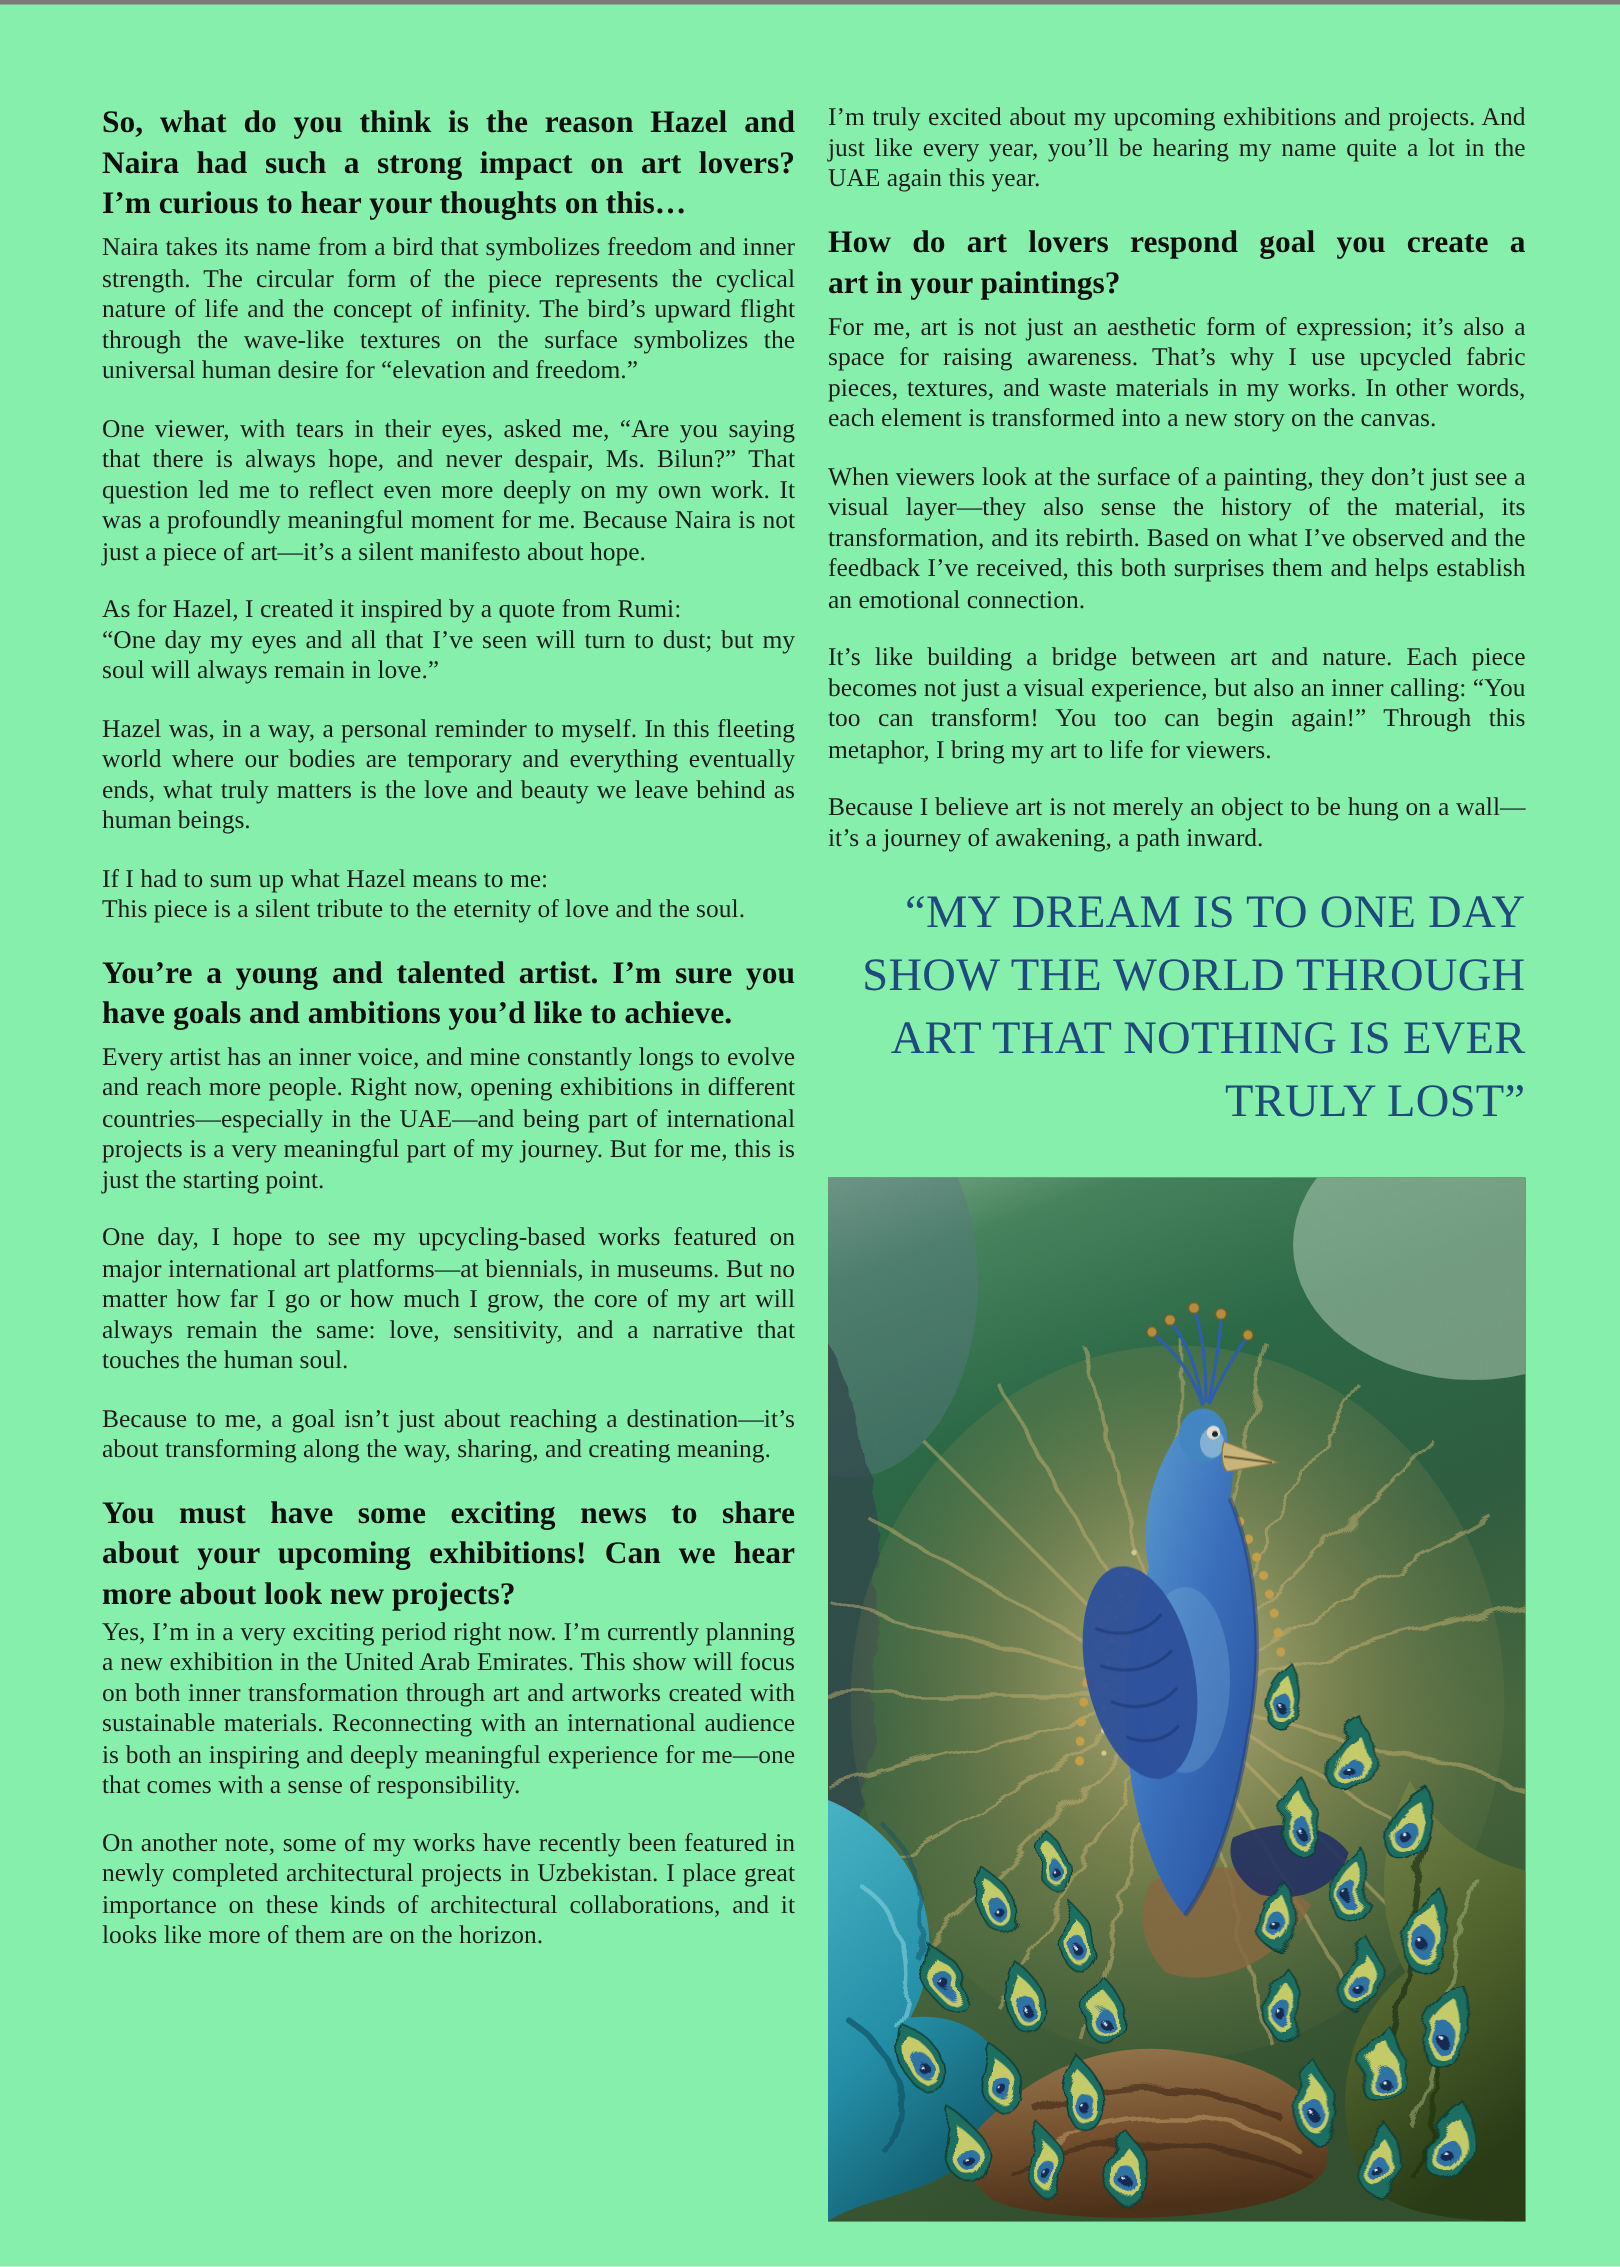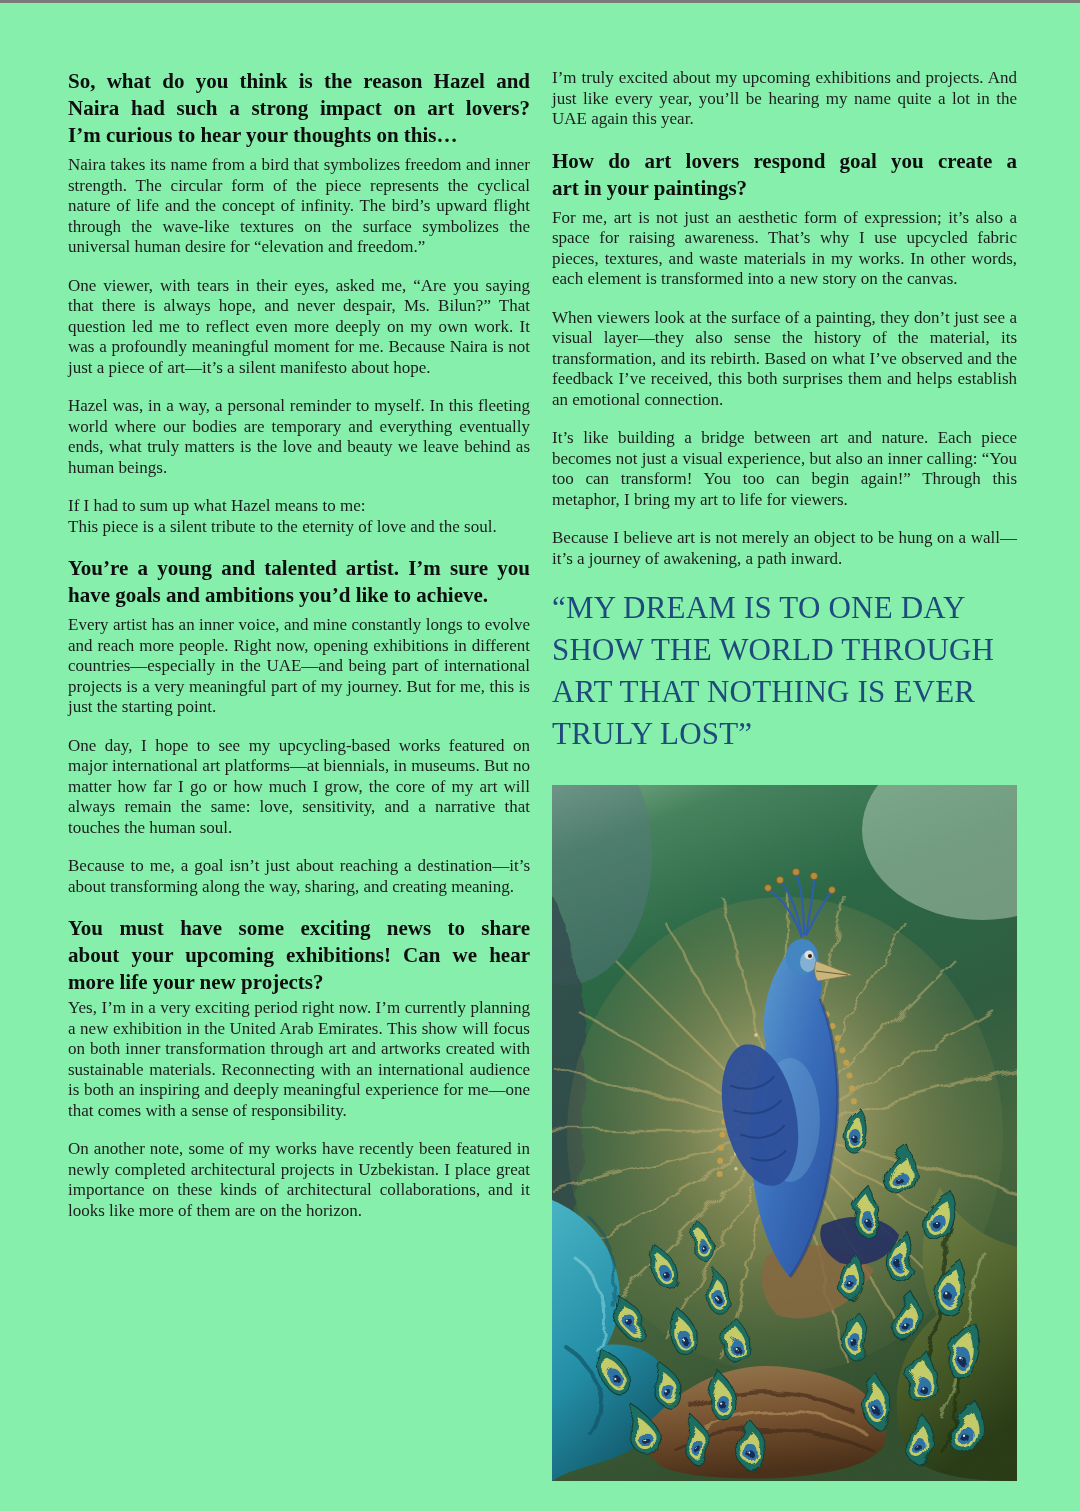--- a/index.html
+++ b/index.html
@@ -21,53 +21,55 @@
     margin:4px 0 6px 0;
   }
   .heading div{text-align:justify;text-align-last:justify;}
   .heading div:last-child{text-align-last:left;}
   .heading.first{margin-top:0;}
   .heading.tight{margin-bottom:2px;}
   .pull-quote{
     font-size:31px;line-height:42px;color:#1f4a7c;font-weight:400;
     margin:14px 0 0 0;letter-spacing:0.2px;
   }
-  .pull-quote div{text-align:left;}
+  .pull-quote div{text-align:right;}
   .artwork{
     margin-top:30px;width:465px;height:696px;overflow:hidden;background:#2f5e41;
   }
   .artwork svg{display:block;}
 </style>
 </head>
 <body>
 
 <div class="page">
 
   <div class="col col-left">
     <div class="heading first">
         <div>So, what do you think is the reason Hazel and</div>
         <div>Naira had such a strong impact on art lovers?</div>
         <div>I’m curious to hear your thoughts on this…</div>
       </div>
     <p class="body">Naira takes its name from a bird that symbolizes freedom and inner strength. The circular form of the piece represents the cyclical nature of life and the concept of infinity. The bird’s upward flight through the wave-like textures on the surface symbolizes the universal human desire for “elevation and freedom.”</p>
     <p class="body">One viewer, with tears in their eyes, asked me, “Are you saying that there is always hope, and never despair, Ms. Bilun?” That question led me to reflect even more deeply on my own work. It was a profoundly meaningful moment for me. Because Naira is not just a piece of art—it’s a silent manifesto about hope.</p>
+    <p class="body pre">As for Hazel, I created it inspired by a quote from Rumi:
+“One day my eyes and all that I’ve seen will turn to dust; but my soul will always remain in love.”</p>
     <p class="body">Hazel was, in a way, a personal reminder to myself. In this fleeting world where our bodies are temporary and everything eventually ends, what truly matters is the love and beauty we leave behind as human beings.</p>
     <p class="body pre">If I had to sum up what Hazel means to me:
 This piece is a silent tribute to the eternity of love and the soul.</p>
     <div class="heading">
         <div>You’re a young and talented artist. I’m sure you</div>
         <div>have goals and ambitions you’d like to achieve.</div>
       </div>
     <p class="body">Every artist has an inner voice, and mine constantly longs to evolve and reach more people. Right now, opening exhibitions in different countries—especially in the UAE—and being part of international projects is a very meaningful part of my journey. But for me, this is just the starting point.</p>
     <p class="body">One day, I hope to see my upcycling-based works featured on major international art platforms—at biennials, in museums. But no matter how far I go or how much I grow, the core of my art will always remain the same: love, sensitivity, and a narrative that touches the human soul.</p>
     <p class="body">Because to me, a goal isn’t just about reaching a destination—it’s about transforming along the way, sharing, and creating meaning.</p>
     <div class="heading tight">
         <div>You must have some exciting news to share</div>
         <div>about your upcoming exhibitions! Can we hear</div>
-        <div>more life your new projects?</div>
+        <div>more about look new projects?</div>
       </div>
     <p class="body">Yes, I’m in a very exciting period right now. I’m currently planning a new exhibition in the United Arab Emirates. This show will focus on both inner transformation through art and artworks created with sustainable materials. Reconnecting with an international audience is both an inspiring and deeply meaningful experience for me—one that comes with a sense of responsibility.</p>
     <p class="body">On another note, some of my works have recently been featured in newly completed architectural projects in Uzbekistan. I place great importance on these kinds of architectural collaborations, and it looks like more of them are on the horizon.</p>
   </div>
 
   <div class="col col-right">
     <p class="body">I’m truly excited about my upcoming exhibitions and projects. And just like every year, you’ll be hearing my name quite a lot in the UAE again this year.</p>
     <div class="heading">
         <div>How do art lovers respond goal you create a</div>
         <div>art in your paintings?</div>

